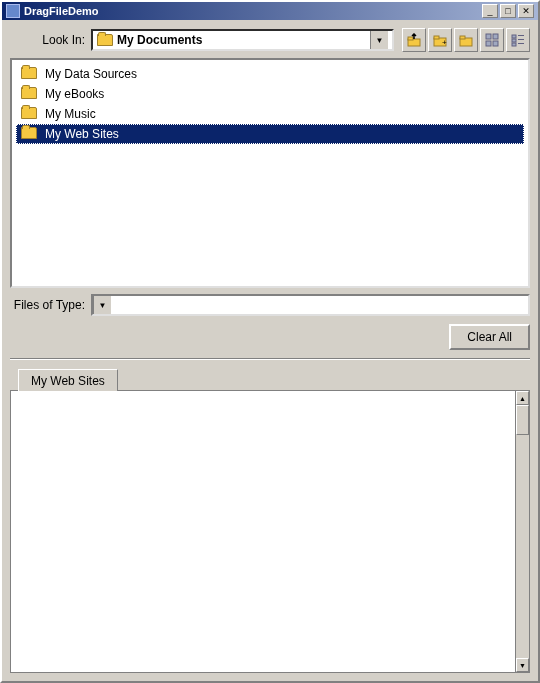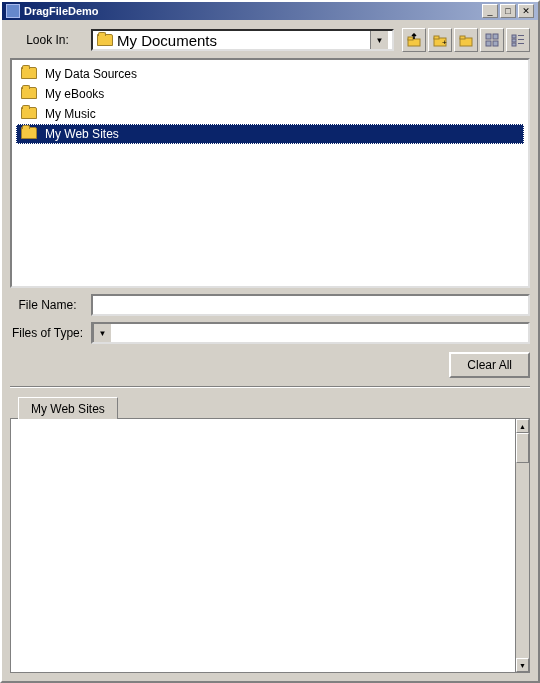--- a/index.html
+++ b/index.html
@@ -129,21 +129,22 @@
       width: 6px;
       height: 3px;
       background: #f5c842;
       border: 1px solid #a0802a;
       border-bottom: none;
       border-radius: 2px 2px 0 0;
     }
 
     .combo-text {
       flex: 1;
-      font-size: 15px;
+      font-size: 12px;
+      font-weight: bold;
     }
 
     .dropdown-btn {
       width: 18px;
       height: 100%;
       background: #d4d0c8;
       border-left: 1px solid #808080;
       display: flex;
       align-items: center;
       justify-content: center;
@@ -210,21 +211,21 @@
 
     .field-row {
       display: flex;
       align-items: center;
       gap: 6px;
     }
 
     .field-label {
       font-size: 12px;
       min-width: 75px;
-      text-align: center;
+      text-align: right;
     }
 
     .field-input {
       flex: 1;
       height: 22px;
       background: white;
       border: 2px solid #808080;
       border-top-color: #808080;
       border-left-color: #808080;
       border-right-color: #dfdfdf;
@@ -465,24 +466,20 @@
           <span>My Music</span>
         </div>
         <div class="file-item selected">
           <div class="folder-icon-small"></div>
           <span>My Web Sites</span>
         </div>
       </div>
 
       <div class="bottom-fields">
         <div class="field-row">
-          <span class="field-label">File Name:</span>
-          <input class="field-input" type="text" style="">
-        </div>
-        <div class="field-row">
           <span class="field-label">Files of Type:</span>
           <div class="field-select">
             <div class="select-arrow">▼</div>
           </div>
         </div>
         <div class="button-row">
           <button class="action-btn">Clear All</button>
         </div>
       </div>
     </div>

